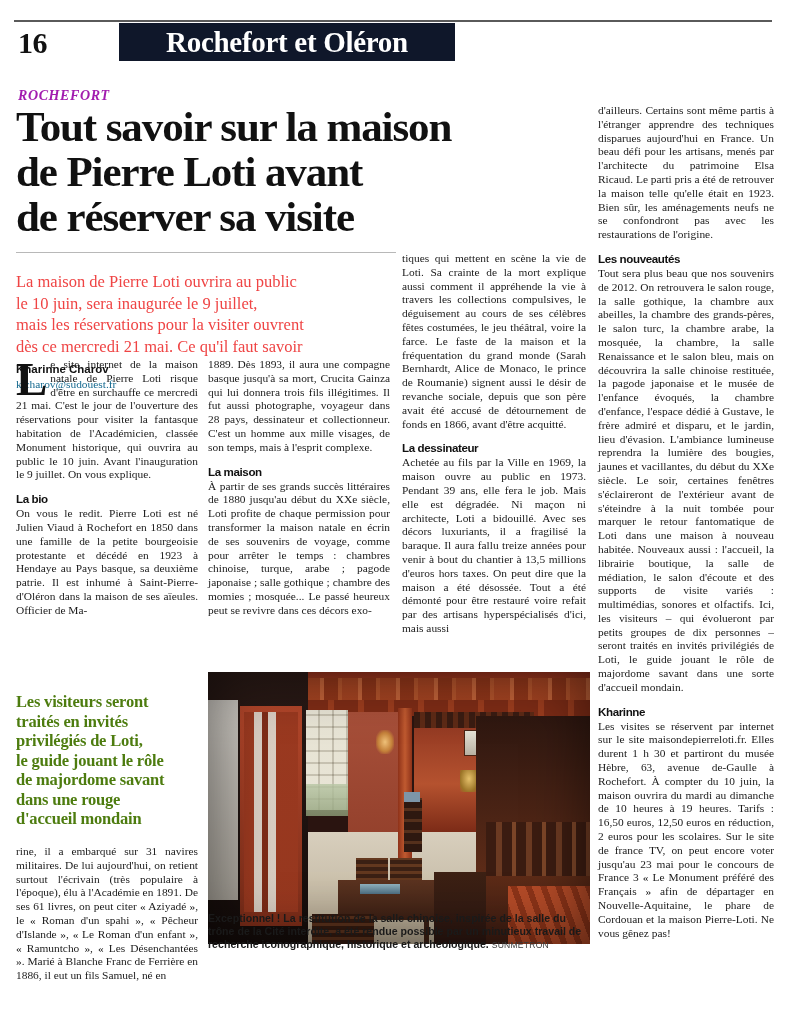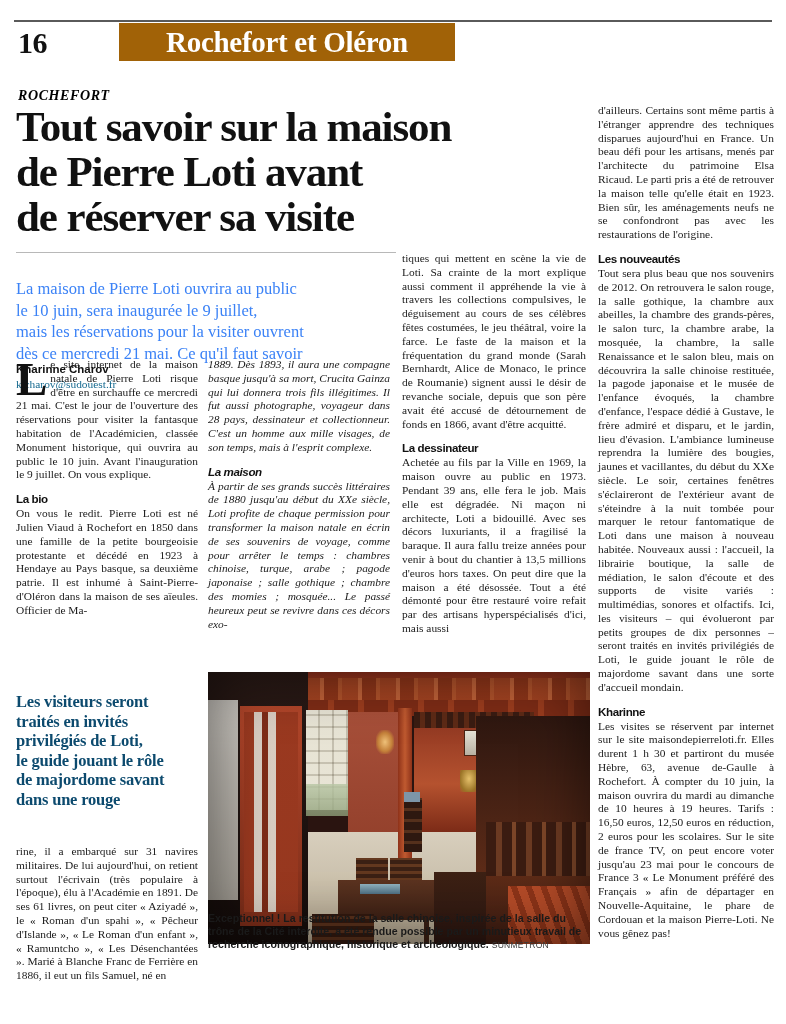--- a/index.html
+++ b/index.html
@@ -44,21 +44,21 @@
     font-size: 30px;
     line-height: 34px;
     letter-spacing: -0.5px;
     color: #111;
   }
   .section-banner {
     position: absolute;
     left: 105px; top: 3px;
     width: 336px;
     height: 38px;
-    background: #a16207;
+    background: #0f172a;
   }
   .section-banner-title {
     color: #ffffff;
     font-family: "Liberation Serif", serif;
     font-weight: bold;
     font-size: 29px;
     line-height: 38px;
     text-align: center;
     letter-spacing: -0.3px;
     white-space: nowrap;
@@ -66,21 +66,21 @@
 
   
   .kicker {
     position: absolute;
     left: 18px; top: 88px;
     font-family: "Liberation Serif", serif;
     font-style: italic;
     font-weight: bold;
     font-size: 14px;
     letter-spacing: 0.6px;
-    color: #000000;
+    color: #a21caf;
   }
   .headline {
     position: absolute;
     left: 16px; top: 104px;
     width: 580px;
     font-family: "Liberation Serif", serif;
     font-weight: bold;
     font-size: 43px;
     line-height: 45px;
     letter-spacing: -1.1px;
@@ -90,44 +90,44 @@
 
   .standfirst-rule {
     position: absolute;
     left: 16px; top: 252px;
     width: 380px;
     height: 1px;
     background: #b8b8b8;
   }
   .standfirst {
     position: absolute;
-    left: 16px; top: 278px;
+    left: 16px; top: 271px;
     width: 390px;
     font-family: "Liberation Serif", serif;
     font-size: 16.5px;
     line-height: 21.5px;
-    color: #3b82f6;
+    color: #ef4444;
   }
   .standfirst div { white-space: nowrap; }
 
   
   .col {
     position: absolute;
     font-family: "Liberation Serif", serif;
     font-size: 11.4px;
     line-height: 13.8px;
     text-align: justify;
     color: #1a1a1a;
     -webkit-hyphens: none;
     hyphens: none;
   }
   .col p { margin: 0 0 0 0; }
 
   .col1 { left: 16px;  top: 358px; width: 182px; }
-  .col2 { left: 208px; top: 358px; width: 182px; font-style: italic; }
+  .col2 { left: 208px; top: 358px; width: 182px; }
   .col3 { left: 402px; top: 252px; width: 184px; }
   .col4 { left: 598px; top: 104px; width: 176px; }
 
   .col1b { left: 16px; top: 845px; width: 182px; }
 
   .subhead {
     font-family: "Liberation Sans", sans-serif;
     font-weight: bold;
     font-size: 11.6px;
     line-height: 14px;
@@ -170,21 +170,21 @@
 
   
   .pullquote {
     position: absolute;
     left: 16px; top: 692px;
     width: 184px;
     font-family: "Liberation Serif", serif;
     font-weight: bold;
     font-size: 16.5px;
     line-height: 19.5px;
-    color: #0c4a6e;
+    color: #4d7c0f;
     letter-spacing: -0.2px;
   }
   .pullquote div { white-space: nowrap; }
 
   
   .photo-wrap {
     position: absolute;
     left: 208px; top: 672px;
     width: 382px;
     height: 272px;
@@ -392,20 +392,21 @@
     <p>On vous le redit. Pierre Loti est né Julien Viaud à Rochefort en 1850 dans une famille de la petite bourgeoisie protestante et décédé en 1923 à Hendaye au Pays basque, sa deuxième patrie. Il est inhumé à Saint-Pierre-d'Oléron dans la maison de ses aïeules. Officier de Ma-</p>
   </div>
 
   <div class="pullquote">
     <div>Les visiteurs seront</div>
     <div>traités en invités</div>
     <div>privilégiés de Loti,</div>
     <div>le guide jouant le rôle</div>
     <div>de majordome savant</div>
     <div>dans une rouge</div>
+    <div>d'accueil mondain</div>
   </div>
 
   <div class="col col1b">
     <p>rine, il a embarqué sur 31 navires militaires. De lui aujourd'hui, on retient surtout l'écrivain (très populaire à l'époque), élu à l'Académie en 1891. De ses 61 livres, on peut citer « Aziyadé », le « Roman d'un spahi », « Pêcheur d'Islande », « Le Roman d'un enfant », « Ramuntcho », « Les Désenchantées ». Marié à Blanche Franc de Ferrière en 1886, il eut un fils Samuel, né en</p>
   </div>
 
   <div class="col col2">
     <p>1889. Dès 1893, il aura une compagne basque jusqu'à sa mort, Crucita Gainza qui lui donnera trois fils illégitimes. Il fut aussi photographe, voyageur dans 28 pays, dessinateur et collectionneur. C'est un homme aux mille visages, de son temps, mais à l'esprit complexe.</p>
     <div class="subhead">La maison</div>
     <p>À partir de ses grands succès littéraires de 1880 jusqu'au début du XXe siècle, Loti profite de chaque permission pour transformer la maison natale en écrin de ses souvenirs de voyage, comme pour arrêter le temps : chambres chinoise, turque, arabe ; pagode japonaise ; salle gothique ; chambre des momies ; mosquée... Le passé heureux peut se revivre dans ces décors exo-</p>

